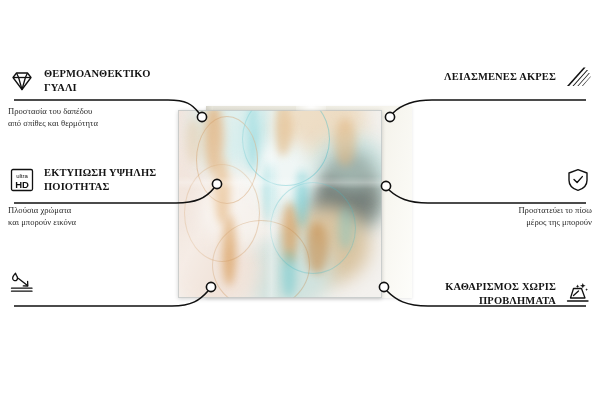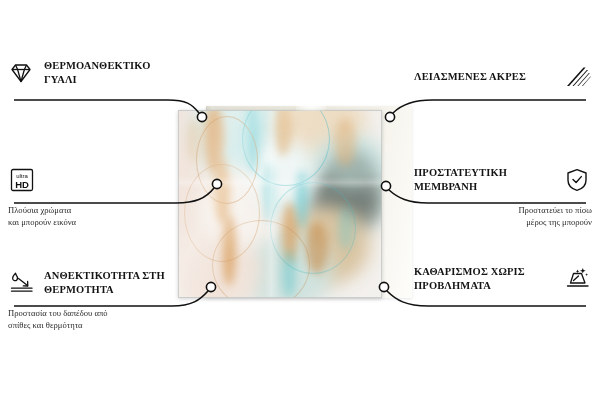--- a/index.html
+++ b/index.html
@@ -126,47 +126,47 @@
   .feat-title {
     font-size: 10.5px;
     font-weight: bold;
     line-height: 1.32;
     letter-spacing: 0.15px;
     text-transform: uppercase;
     color: #141414;
     flex: 1;
   }
   .feature.left  .feat-title { text-align: left; }
-  .feature.right .feat-title { text-align: left; }
+  .feature.right .feat-title { text-align: right; }
 
   .feat-icon {
     width: 28px;
     height: 28px;
     flex: 0 0 28px;
     display: flex;
     align-items: center;
-    justify-content: flex-start;
+    justify-content: center;
   }
   .feat-icon svg { display: block; }
 
   .feat-desc {
     font-size: 8.6px;
     line-height: 1.45;
     color: #2b2b2b;
     margin-top: 7px;
     white-space: pre-line;
   }
 
   
-  #feature-heat-glass   { top: 56px; }
+  #feature-heat-glass   { top: 64px; }
   #feature-print        { top: 163px; }
   #feature-heat-resist  { top: 266px; }
   #feature-edges        { top: 60px; }
   #feature-membrane     { top: 163px; }
-  #feature-cleaning     { top: 262px; }
+  #feature-cleaning     { top: 277px; }
 </style>
 </head>
 <body>
 
 <div id="product-stage">
 
   <div id="backing-board"></div>
   <div id="backing-edge"></div>
 
   <div id="glass-panel">
@@ -246,53 +246,53 @@
       <svg width="26" height="26" viewBox="0 0 26 26">
         <g fill="none" stroke="#111" stroke-width="1.3" stroke-linejoin="round">
           <path d="M4,9.5 L13,21.5 L22,9.5 L18.5,5 L7.5,5 Z"></path>
           <path d="M4,9.5 L22,9.5"></path>
           <path d="M7.5,5 L9.6,9.5 L13,21.5 L16.4,9.5 L18.5,5"></path>
         </g>
       </svg>
     </span>
     <span class="feat-title">ΘΕΡΜΟΑΝΘΕΚΤΙΚΟ ΓΥΑΛΙ</span>
   </div>
+  <div class="feat-desc">Προστασία του δαπέδου
+από σπίθες και θερμότητα</div>
 </div>
 
 <div class="feature left" id="feature-print">
   <div class="feat-head">
     <span class="feat-icon">
       <svg width="28" height="26" viewBox="0 0 28 26">
         <rect x="3.5" y="2.5" width="21" height="21" rx="1.5" fill="none" stroke="#111" stroke-width="1.3"></rect>
         <text x="14" y="11.4" font-family="Liberation Sans, sans-serif" font-size="6" text-anchor="middle" fill="#111">ultra</text>
         <text x="14" y="20.6" font-family="Liberation Sans, sans-serif" font-size="9.5" font-weight="bold" text-anchor="middle" fill="#111">HD</text>
       </svg>
     </span>
+    <span class="feat-title">ΕΚΤΥΠΩΣΗ ΥΨΗΛΗΣ ΠΟΙΟΤΗΤΑΣ</span>
   </div>
   <div class="feat-desc">Πλούσια χρώματα
 και μπορούν εικόνα</div>
 </div>
 
 <div class="feature left" id="feature-heat-resist">
   <div class="feat-head">
     <span class="feat-icon">
       <svg width="28" height="26" viewBox="0 0 28 26">
         <g fill="none" stroke="#111" stroke-width="1.3" stroke-linejoin="round" stroke-linecap="round">
           <path d="M7.5,3.2 C5.2,5.6 4.2,7.4 4.8,9.1 C5.4,10.8 7.6,11.2 8.8,10.0 C10.0,8.8 9.6,7.0 8.6,5.6 C8.2,5.0 7.8,4.1 7.5,3.2 Z"></path>
           <path d="M10.5,8.5 L19.5,15.5"></path>
           <path d="M15.3,15.9 L19.8,16.0 L19.6,11.4"></path>
           <path d="M3.5,18.2 L24,18.2"></path>
           <path d="M3.5,21.2 L24,21.2"></path>
         </g>
       </svg>
     </span>
-    <span class="feat-title">ΑΝΘΕΚΤΙΚΟΤΗΤΑ ΣΤΗ ΘΕΡΜΟΤΗΤΑ</span>
-  </div>
-  <div class="feat-desc">Προστασία του δαπέδου από
-σπίθες και θερμότητα</div>
+  </div>
 </div>
 
 <div class="feature right" id="feature-edges">
   <div class="feat-head">
     <span class="feat-icon">
       <svg width="28" height="26" viewBox="0 0 28 26">
         <g fill="#111">
           <path d="M3,22 L19.5,3.5 L21.6,3.5 L5.1,22 Z"></path>
           <path d="M8.5,22 L22.8,6.0 L24.0,6.0 L9.7,22 Z"></path>
           <path d="M13.4,22 L24.9,9.0 L25.8,9.0 L14.4,22 Z"></path>
@@ -307,21 +307,20 @@
 <div class="feature right" id="feature-membrane">
   <div class="feat-head">
     <span class="feat-icon">
       <svg width="26" height="26" viewBox="0 0 26 26">
         <g fill="none" stroke="#111" stroke-width="1.4" stroke-linejoin="round" stroke-linecap="round">
           <path d="M13,2.6 L22,6.0 L22,13.2 C22,18.2 18.2,21.8 13,23.4 C7.8,21.8 4,18.2 4,13.2 L4,6.0 Z"></path>
           <path d="M9.0,12.4 L12.1,15.5 L17.3,9.6"></path>
         </g>
       </svg>
     </span>
-    <span class="feat-title">ΠΡΟΣΤΑΤΕΥΤΙΚΗ ΜΕΜΒΡΑΝΗ</span>
   </div>
   <div class="feat-desc">Προστατεύει το πίσω
 μέρος της μπορούν</div>
 </div>
 
 <div class="feature right" id="feature-cleaning">
   <div class="feat-head">
     <span class="feat-icon">
       <svg width="28" height="26" viewBox="0 0 28 26">
         <g fill="none" stroke="#111" stroke-width="1.3" stroke-linejoin="round" stroke-linecap="round">

